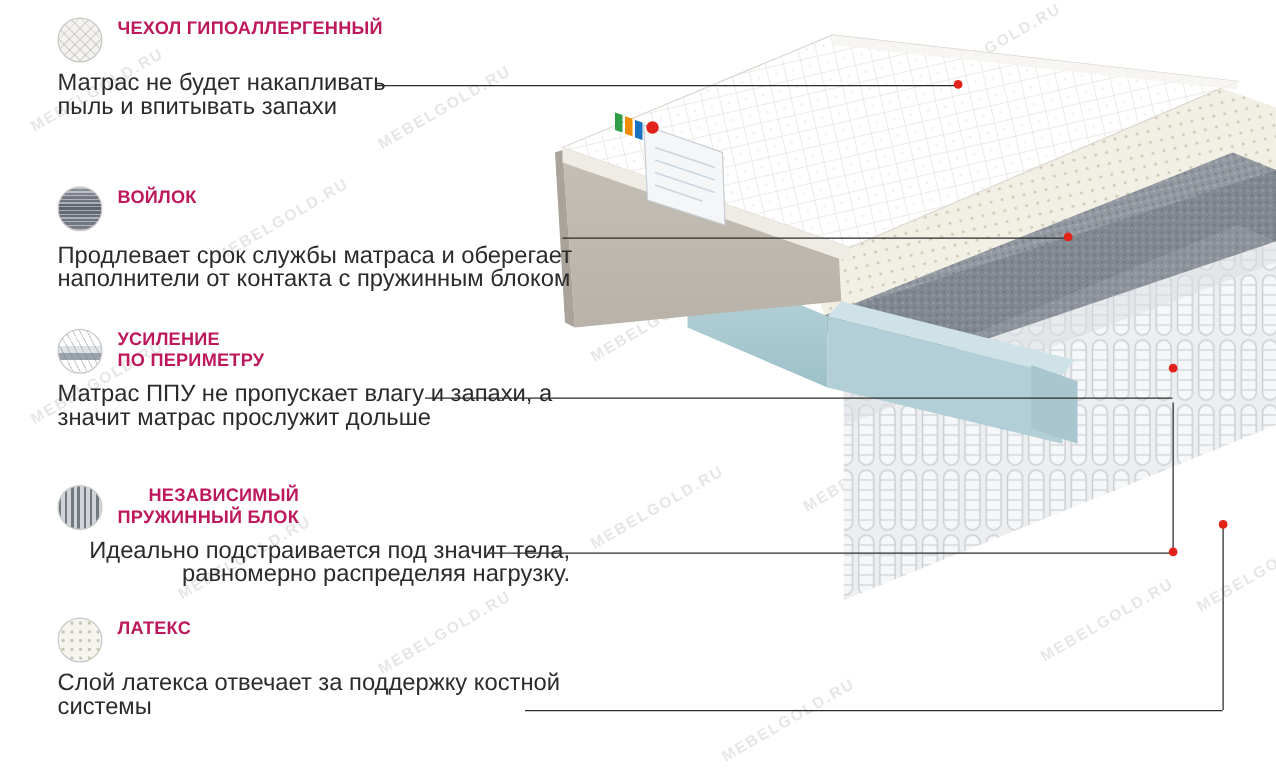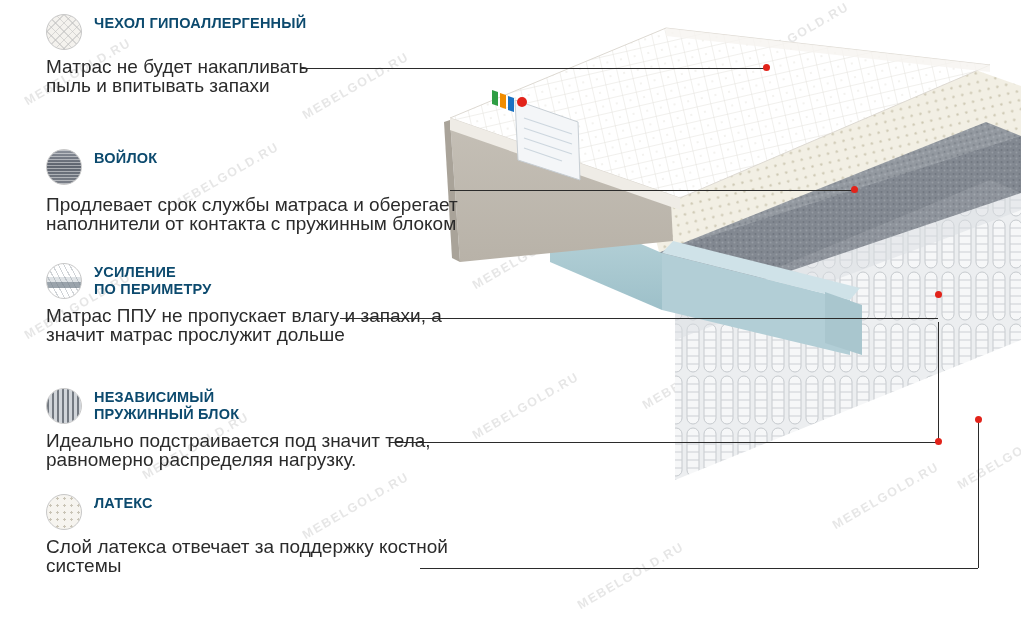--- a/index.html
+++ b/index.html
@@ -76,21 +76,21 @@
     background-image: radial-gradient(circle, #c9c4b6 1.1px, rgba(0,0,0,0) 1.4px);
     background-size: 7px 7px;
   }
 
   .titles {
     padding-top: 1px;
   }
   .title-line {
     font-size: 14.5px;
     font-weight: bold;
-    color: #0c4a6e;
+    color: #be185d;
     letter-spacing: .2px;
     line-height: 17px;
     text-transform: uppercase;
   }
   .desc {
     margin-top: 7px;
     font-size: 19px;
     line-height: 19px;
     color: #2b2b2b;
     white-space: pre-line;
@@ -299,21 +299,21 @@
       <div class="swatch sw-perimeter"></div>
       <div class="titles">
         <div class="title-line">УСИЛЕНИЕ</div>
         <div class="title-line">ПО ПЕРИМЕТРУ</div>
       </div>
     </div>
     <div class="desc">Матрас ППУ не пропускает влагу и запахи, а
 значит матрас прослужит дольше</div>
   </div>
 
-  <div class="feature" style="top:388px;">
+  <div class="feature" style="top:388px;text-align:right;">
     <div class="head">
       <div class="swatch sw-springs"></div>
       <div class="titles">
         <div class="title-line">НЕЗАВИСИМЫЙ</div>
         <div class="title-line">ПРУЖИННЫЙ БЛОК</div>
       </div>
     </div>
     <div class="desc">Идеально подстраивается под значит тела,
 равномерно распределяя нагрузку.</div>
   </div>

